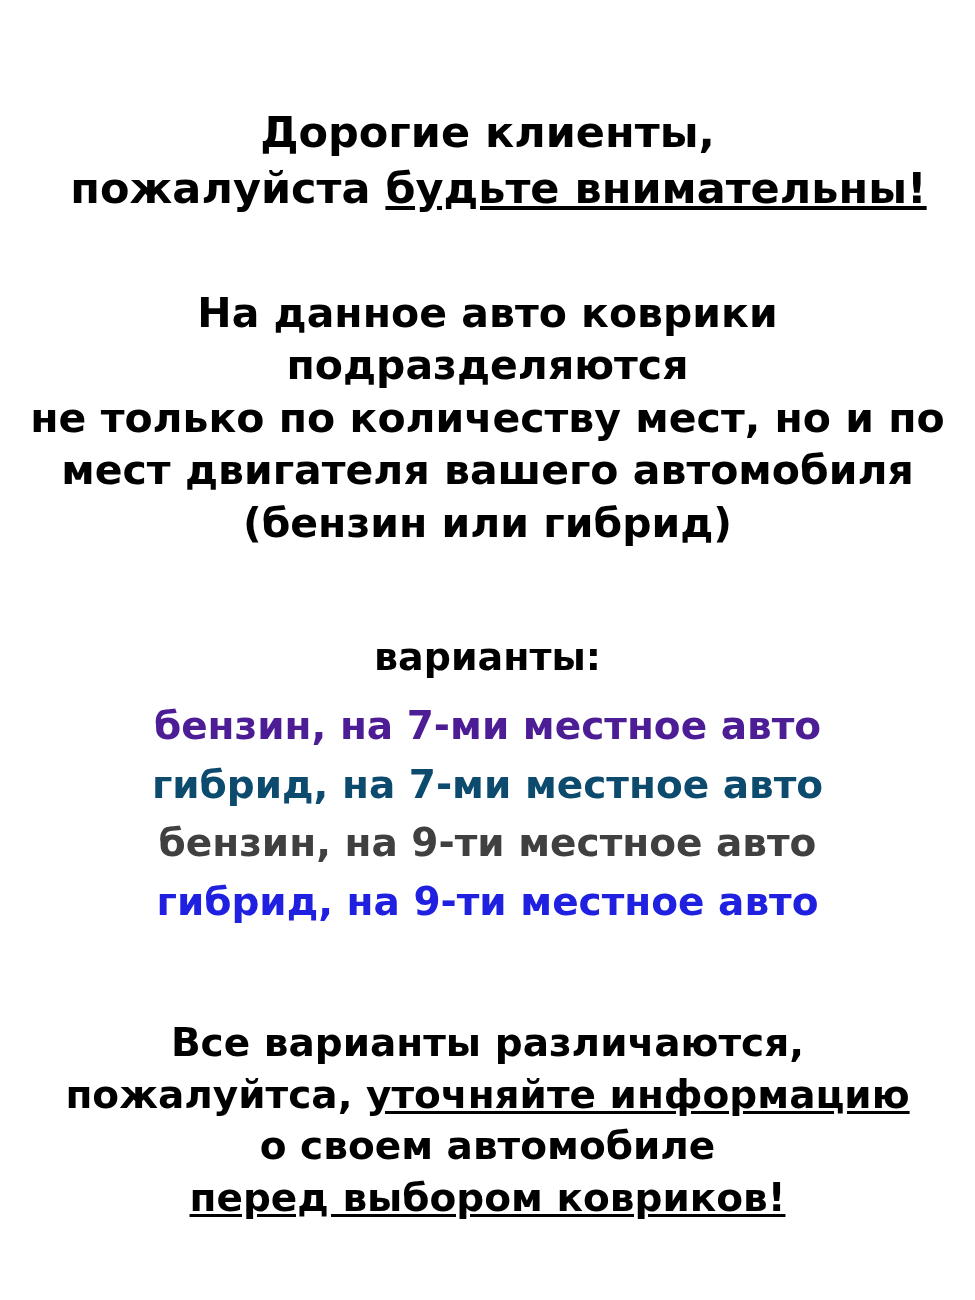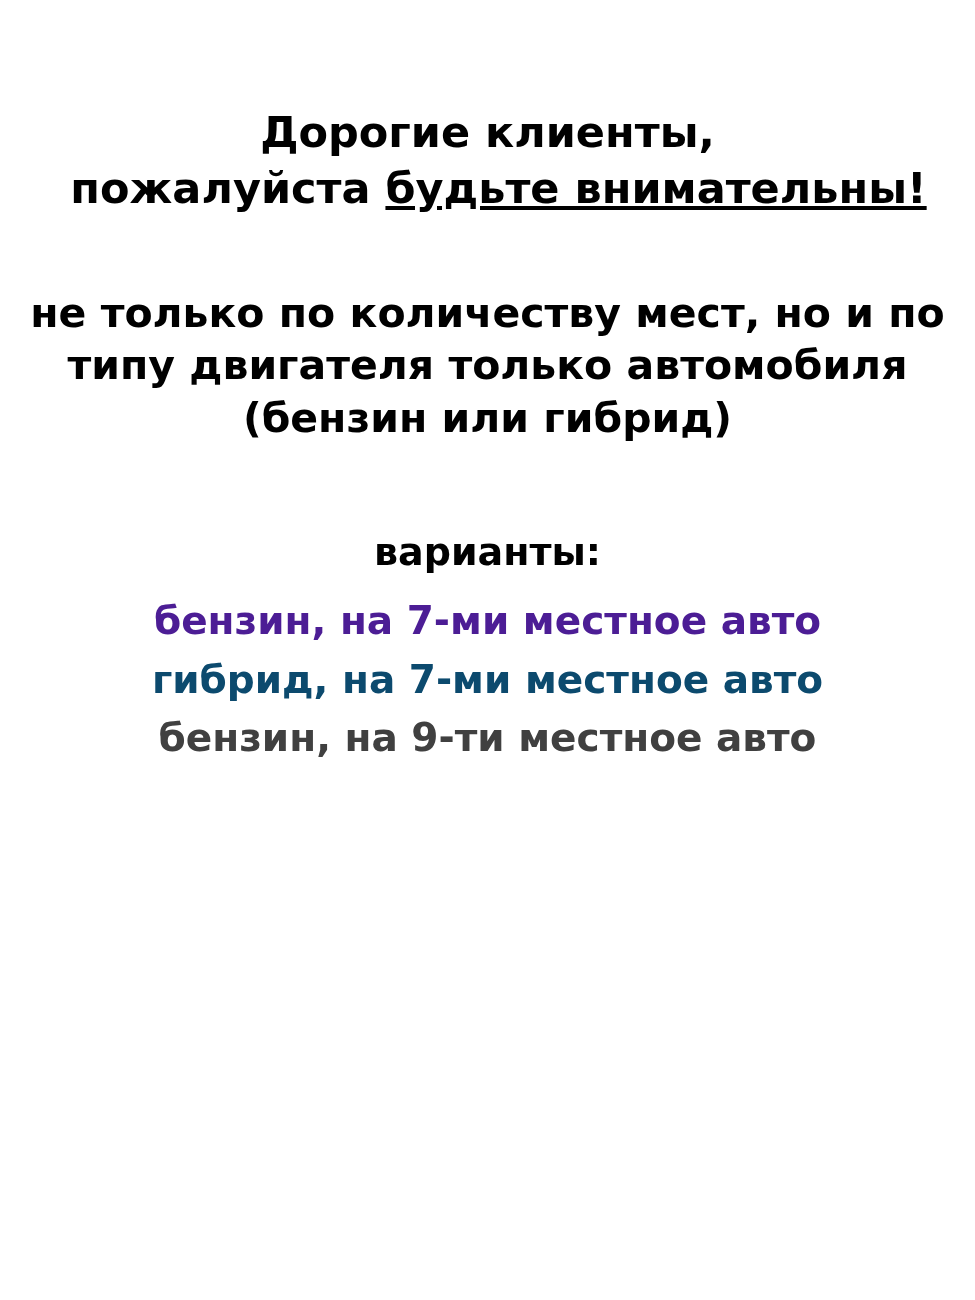--- a/index.html
+++ b/index.html
@@ -75,27 +75,35 @@
 <body>
 
 <div class="page">
 
   <div class="block heading">
     <span class="line1">Дорогие клиенты,</span>
     <span class="line2"><span>пожалуйста </span><span class="underline">будьте внимательны!</span></span>
   </div>
 
   <div class="block body-text">
+    <span class="line">На данное авто коврики подразделяются</span>
     <span class="line">не только по количеству мест, но и по</span>
-    <span class="line">типу двигателя только автомобиля</span>
+    <span class="line">мест двигателя вашего автомобиля</span>
     <span class="line">(бензин или гибрид)</span>
   </div>
 
   <div class="block variants-label">варианты:</div>
 
   <div class="block variants-list">
     <span class="variant" style="color: #4c1d95;">бензин, на 7-ми местное авто</span>
     <span class="variant" style="color: #0c4a6e;">гибрид, на 7-ми местное авто</span>
     <span class="variant" style="color: #404040;">бензин, на 9-ти местное авто</span>
+    <span class="variant" style="color: rgb(32, 32, 224);">гибрид, на 9-ти местное авто</span>
   </div>
 
+  <div class="block footer-text">
+    <span class="line">Все варианты различаются,</span>
+    <span class="line"><span>пожалуйтса, </span><span class="underline">уточняйте информацию</span></span>
+    <span class="line">о своем автомобиле</span>
+    <span class="line"><span class="underline">перед выбором ковриков!</span></span>
+  </div>
 
 </div>
 
 </body></html>

